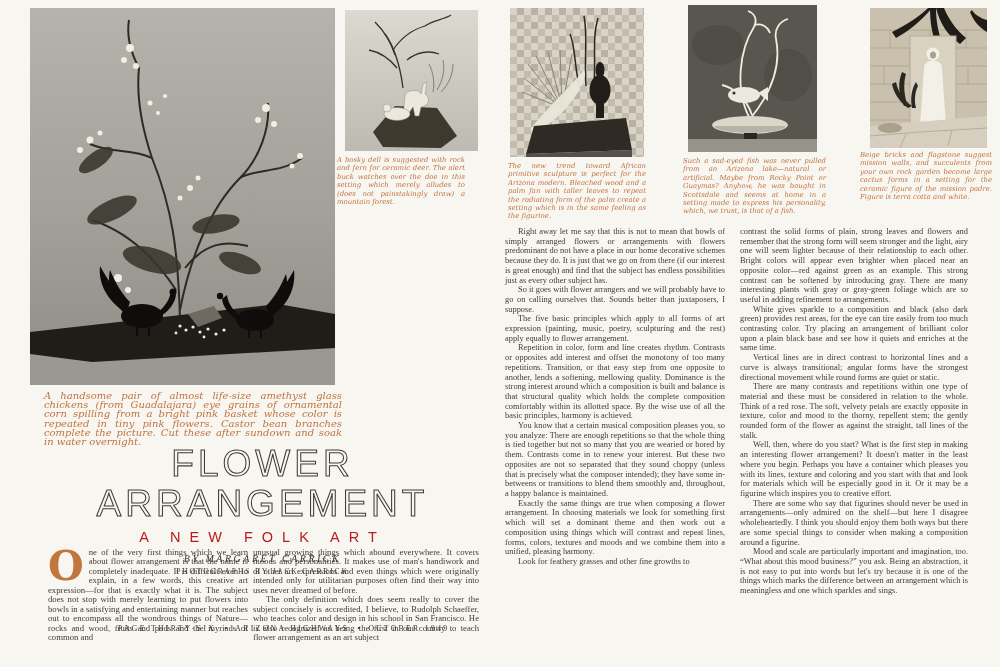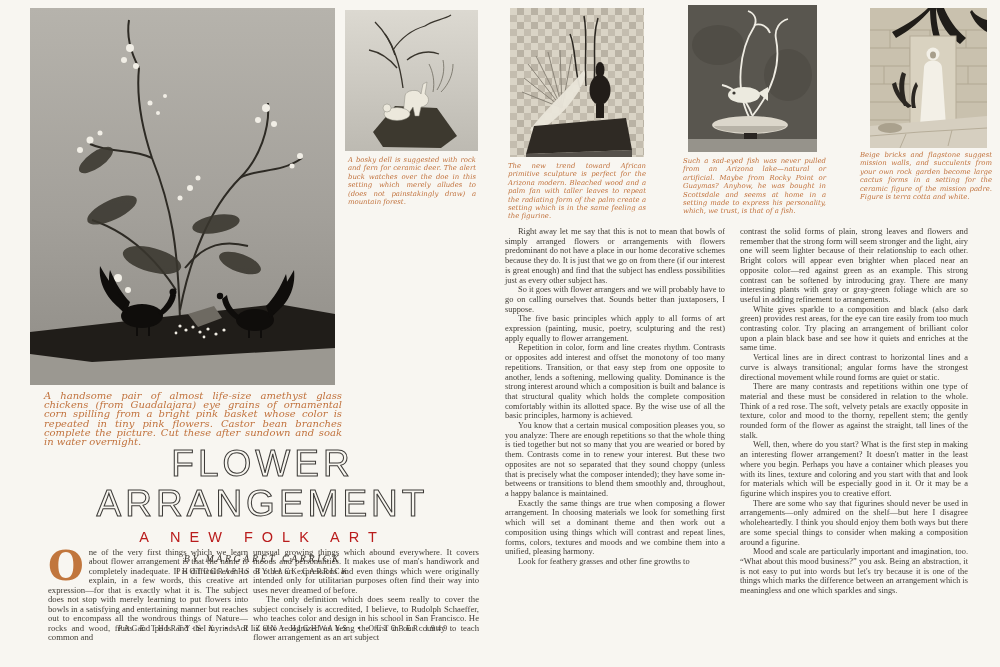--- a/index.html
+++ b/index.html
@@ -13,21 +13,21 @@
   .ph-1{left:345px;top:10px;width:133px;height:141px;}
   .ph-2{left:510px;top:8px;width:134px;height:149px;}
   .ph-3{left:688px;top:5px;width:129px;height:147px;}
   .ph-4{left:870px;top:8px;width:117px;height:140px;}
 
   
   .cap{position:absolute;margin:0;font-style:italic;color:#c1723d;
        font-size:6.9px;line-height:8.4px;text-align:justify;
        font-family:"DejaVu Serif",serif;}
   .cap-main{left:44px;top:391px;width:298px;font-size:10px;line-height:9.2px;}
-  .cap-1{left:348px;top:156px;width:128px;}
+  .cap-1{left:337px;top:156px;width:128px;}
   .cap-2{left:508px;top:162px;width:138px;}
   .cap-3{left:683px;top:157px;width:143px;}
   .cap-4{left:860px;top:151px;width:132px;}
 
   
   .titleblock{position:absolute;left:40px;top:444px;width:445px;text-align:center;}
   .title{margin:0;font-family:"Liberation Sans",sans-serif;font-weight:400;
          font-size:37px;letter-spacing:4px;color:#3f3d3a;line-height:40px;}
   @supports (-webkit-text-stroke: 1px black){
     .title{color:rgba(248,246,241,0.05);-webkit-text-stroke:1.05px #3f3d3a;}

